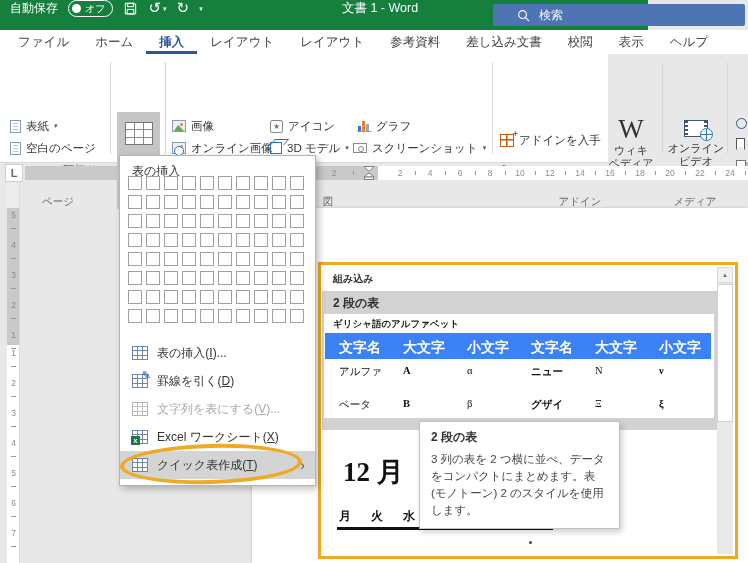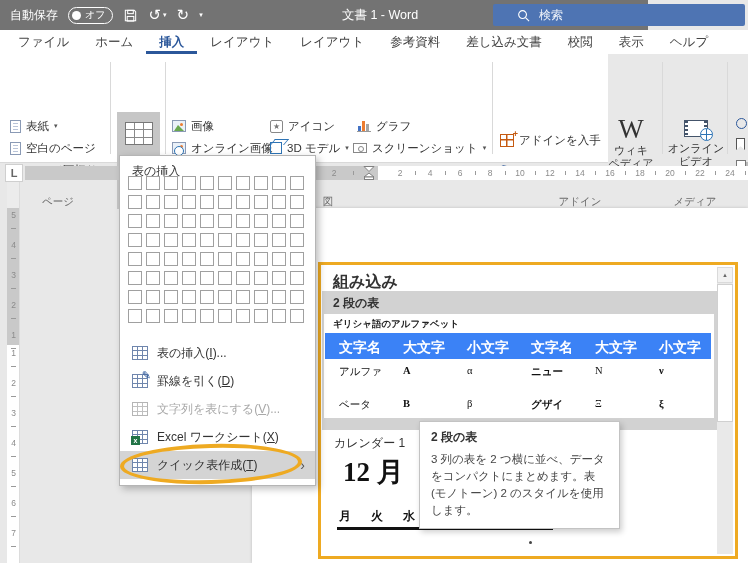--- a/index.html
+++ b/index.html
@@ -1,20 +1,20 @@
 <!DOCTYPE html>
 <html><head>
 <meta charset="utf-8">
 <style>
   * { margin:0; padding:0; box-sizing:border-box; }
   body { font-family:"Liberation Sans","DejaVu Sans",sans-serif; background:#fff; }
   #app { position:relative; width:748px; height:563px; overflow:hidden; background:#e8e8e8; font-size:12px; color:#333; }
 
   
-  .titlebar { position:absolute; left:0; top:0; width:648px; height:30px; background:#737373; display:flex; align-items:center; color:#fff; }
+  .titlebar { position:absolute; left:0; top:0; width:648px; height:30px; background:#15803d; display:flex; align-items:flex-start; color:#fff; }
   .tb-left { display:flex; align-items:center; gap:10px; padding-left:10px; }
   .tb-left .txt { font-size:12px; }
   .pill { display:flex; align-items:center; gap:4px; border:1px solid #fff; border-radius:9px; height:17px; padding:0 7px 0 3px; }
   .pill .dot { width:9px; height:9px; border-radius:50%; background:#fff; }
   .pill .st { font-size:10px; }
   .qat-btn { background:none; border:none; color:#fff; font-size:15px; line-height:1; cursor:pointer; font-family:"DejaVu Sans",sans-serif; }
   .chev-s { font-size:7px; color:#fff; }
   .tb-title { position:absolute; left:300px; width:160px; text-align:center; font-size:12.5px; }
   .tb-search { position:absolute; left:493px; top:4px; width:252px; height:22px; background:#4e74b3; border-radius:2px; display:flex; align-items:center; gap:9px; padding-left:24px; color:#f2f5fa; font-size:12px; cursor:text; }
 
@@ -115,21 +115,21 @@
   .mi.gray { border-color:#b5b5b5 !important; background-image:
       linear-gradient(to right,transparent 4px,#c0c0c0 4px 5px,transparent 5px 9px,#c0c0c0 9px 10px,transparent 10px),
       linear-gradient(to bottom,transparent 3px,#c0c0c0 3px 4px,transparent 4px 8px,#c0c0c0 8px 9px,transparent 9px) !important; }
   .u { text-decoration:underline; }
 
   
   .ellipse { position:absolute; left:120px; top:444px; width:182px; height:40px; border:4px solid #eeaa22; border-radius:50%; transform:rotate(-1.5deg); z-index:30; pointer-events:none; }
 
   
   .flyout { position:absolute; left:318px; top:262px; width:420px; height:297px; background:#fff; border:3px solid #eeaa22; z-index:15; }
-  .fly-head { position:absolute; left:12px; top:7px; font-size:16px; font-weight:bold; color:#333; }
+  .fly-head { position:absolute; left:12px; top:7px; font-size:10px; font-weight:bold; color:#333; }
   .scrollbar { position:absolute; right:2px; top:2px; bottom:2px; width:16px; background:#e9e9e9; }
   .sb-up { position:absolute; top:0; left:0; right:0; height:16px; background:#f2f2f2; border:1px solid #dadada; text-align:center; font-size:6px; line-height:14px; color:#666; cursor:pointer; }
   .sb-thumb { position:absolute; top:17px; left:0; right:0; height:138px; background:#fff; border:1px solid #d0d0d0; cursor:pointer; }
   .qt-item1 { position:absolute; left:1px; top:26px; width:395px; height:139px; background:#d2d2d2; cursor:pointer; }
   .qt-cap { padding:4px 0 0 11px; font-size:12px; font-weight:bold; color:#333; }
   .thumb { position:absolute; left:2px; top:23px; width:390px; height:104px; background:#fff; overflow:hidden; font-family:"Liberation Serif","DejaVu Serif",serif; }
   .gk-cap { padding:4px 0 0 9px; font-size:9.5px; font-weight:bold; color:#222; }
   .gk-table { position:absolute; left:1px; top:19px; width:386px; }
   .gk-row { display:grid; grid-template-columns:repeat(6,64px); }
   .gk-row.head { background:#3b82f6; color:#fff; font-weight:bold; font-size:14px; height:26px; }
@@ -513,21 +513,20 @@
               <span>β</span>
               <span>グザイ</span>
               <span>Ξ</span>
               <span>ξ</span>
             </div>
           </div>
       </div>
     </div>
 
     <div class="qt-item2">
-      <div class="name">カレンダー 1</div>
       <div class="cal-month">12 月</div>
       <div class="cal-days" id="cal-days">
           <span>月</span>
           <span>火</span>
           <span>水</span>
           <span>木</span>
           <span>金</span>
           <span>土</span>
           <span>日</span>
         </div>

